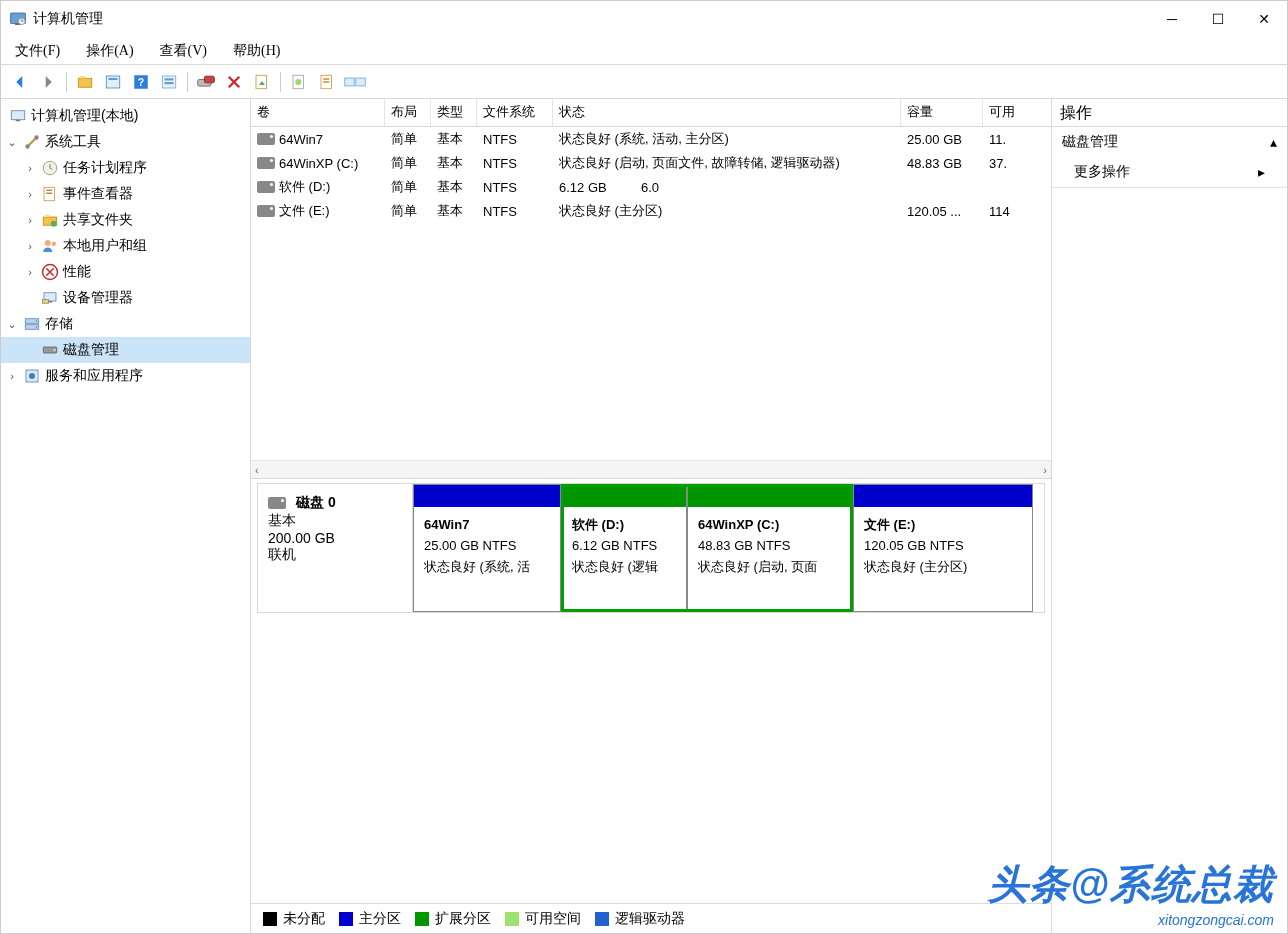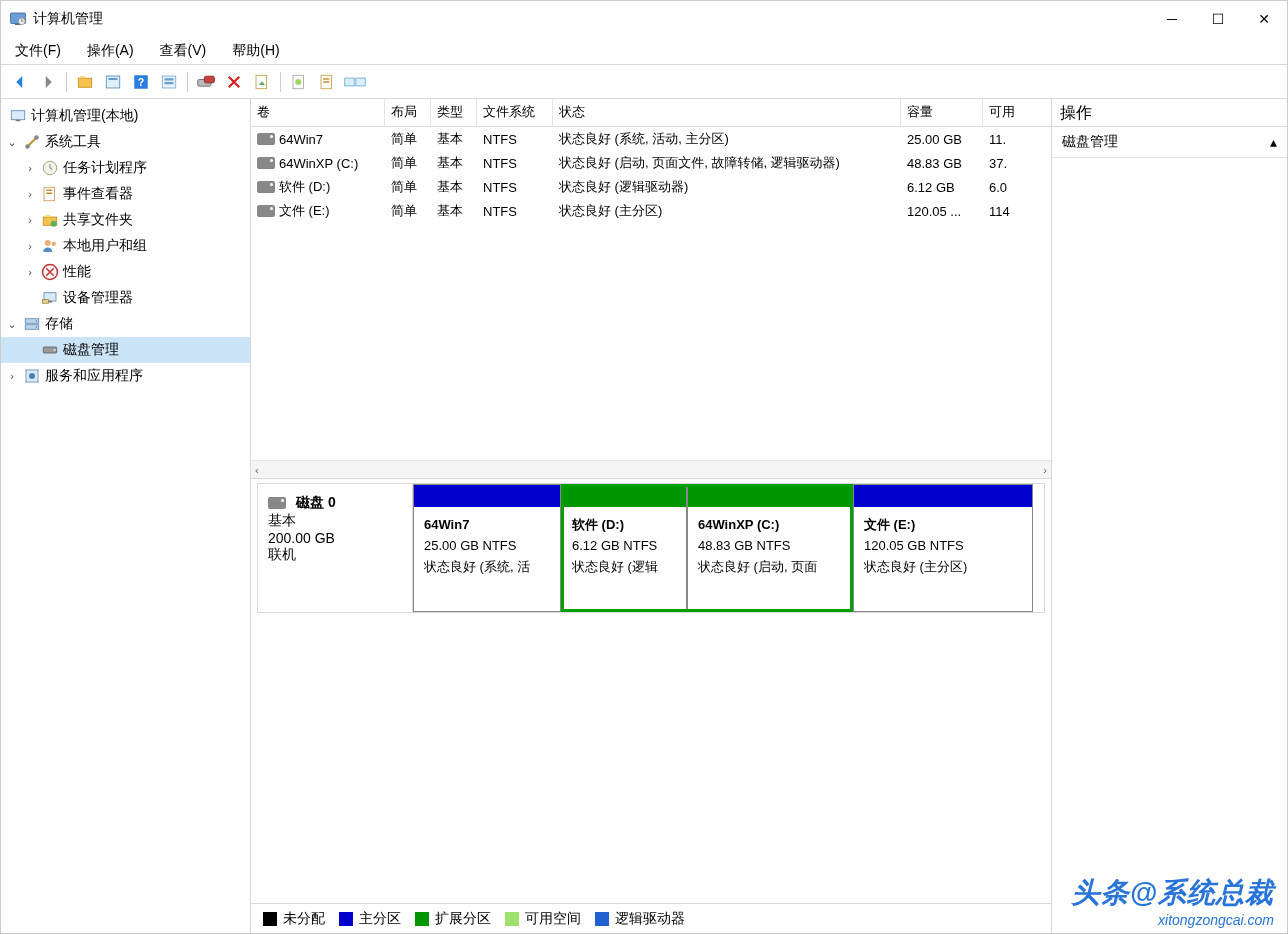--- a/index.html
+++ b/index.html
@@ -8,21 +8,21 @@
 
 
 .titlebar { height: 36px; display: flex; align-items: center; justify-content: space-between; padding: 0 0 0 8px; background: #fff; }
 .titlebar-left { display: flex; align-items: center; gap: 6px; }
 .app-icon { width: 18px; height: 18px; }
 .window-controls { display: flex; }
 .win-btn { width: 46px; height: 32px; display: flex; align-items: center; justify-content: center; cursor: pointer; font-size: 14px; }
 
 
 .menubar { height: 28px; display: flex; align-items: center; padding: 0 8px; gap: 14px; border-bottom: 1px solid #d9d9d9; }
-.menu-item { padding: 2px 6px; cursor: pointer; }
+.menu-item { padding: 2px 6px; cursor: pointer; font-family: Liberation Serif, serif; }
 
 
 .toolbar { height: 34px; display: flex; align-items: center; padding: 0 6px; gap: 2px; border-bottom: 1px solid #d9d9d9; }
 .tool-btn { width: 26px; height: 26px; display: flex; align-items: center; justify-content: center; cursor: pointer; border-radius: 2px; }
 .tool-sep { width: 1px; height: 20px; background: #ccc; margin: 0 3px; }
 
 
 .body { flex: 1; display: flex; min-height: 0; }
 .tree-pane { width: 250px; border-right: 1px solid #d9d9d9; padding: 4px 0; overflow: auto; }
 .mid-pane { flex: 1; display: flex; flex-direction: column; min-width: 0; border-right: 1px solid #d9d9d9; }
@@ -64,21 +64,21 @@
 .leg-box { width: 14px; height: 14px; display: inline-block; }
 
 
 .actions-head { height: 28px; border-bottom: 1px solid #d9d9d9; padding: 4px 8px; font-size: 16px; }
 .actions-section { border-bottom: 1px solid #e5e5e5; }
 .actions-title { padding: 6px 10px; display: flex; justify-content: space-between; align-items: center; background: #fff; cursor: pointer; }
 .actions-item { padding: 6px 22px; cursor: pointer; display: flex; justify-content: space-between; align-items: center; }
 
 
 .watermark { position: absolute; right: 14px; bottom: 6px; font-family: Arial, sans-serif; text-align: right; color: #2874d8; }
-.watermark .big { font-size: 28px; font-weight: bold; font-style: italic; letter-spacing: 1px; text-shadow: 0 0 3px #fff, 0 0 3px #fff; }
+.watermark .big { font-size: 40px; font-weight: bold; font-style: italic; letter-spacing: 1px; text-shadow: 0 0 3px #fff, 0 0 3px #fff; }
 .watermark .small { font-size: 14px; font-style: italic; color: #2874d8; }
 </style>
 </head>
 <body>
 
 <div class="window">
 
   <div class="titlebar">
     <div class="titlebar-left">
       <svg class="app-icon" viewBox="0 0 24 24">
@@ -315,21 +315,20 @@
               <div class="vol-cell" style="width:76px">NTFS</div>
               <div class="vol-cell" style="width:348px">状态良好 (启动, 页面文件, 故障转储, 逻辑驱动器)</div>
               <div class="vol-cell" style="width:82px">48.83 GB</div>
               <div class="vol-cell" style="flex:1">37.</div>
             </div>
             <div class="vol-row">
               <div class="vol-cell" style="width:134px"><span class="drive-glyph"></span>软件 (D:)</div>
               <div class="vol-cell" style="width:46px">简单</div>
               <div class="vol-cell" style="width:46px">基本</div>
               <div class="vol-cell" style="width:76px">NTFS</div>
-              <div class="vol-cell" style="width:348px">状态良好 (逻辑驱动器)</div>
               <div class="vol-cell" style="width:82px">6.12 GB</div>
               <div class="vol-cell" style="flex:1">6.0</div>
             </div>
             <div class="vol-row">
               <div class="vol-cell" style="width:134px"><span class="drive-glyph"></span>文件 (E:)</div>
               <div class="vol-cell" style="width:46px">简单</div>
               <div class="vol-cell" style="width:46px">基本</div>
               <div class="vol-cell" style="width:76px">NTFS</div>
               <div class="vol-cell" style="width:348px">状态良好 (主分区)</div>
               <div class="vol-cell" style="width:82px">120.05 ...</div>
@@ -406,20 +405,24 @@
       </div>
     </div>
 
     <div class="actions-pane">
       <div class="actions-head">操作</div>
       <div class="actions-section">
         <div class="actions-title">
           <span>磁盘管理</span>
           <span>▴</span>
         </div>
+        <div class="actions-item">
+          <span>更多操作</span>
+          <span>▸</span>
+        </div>
       </div>
     </div>
   </div>
 </div>
 
 <div class="watermark">
   <div class="big">头条@系统总裁</div>
   <div class="small">xitongzongcai.com</div>
 </div>
 

